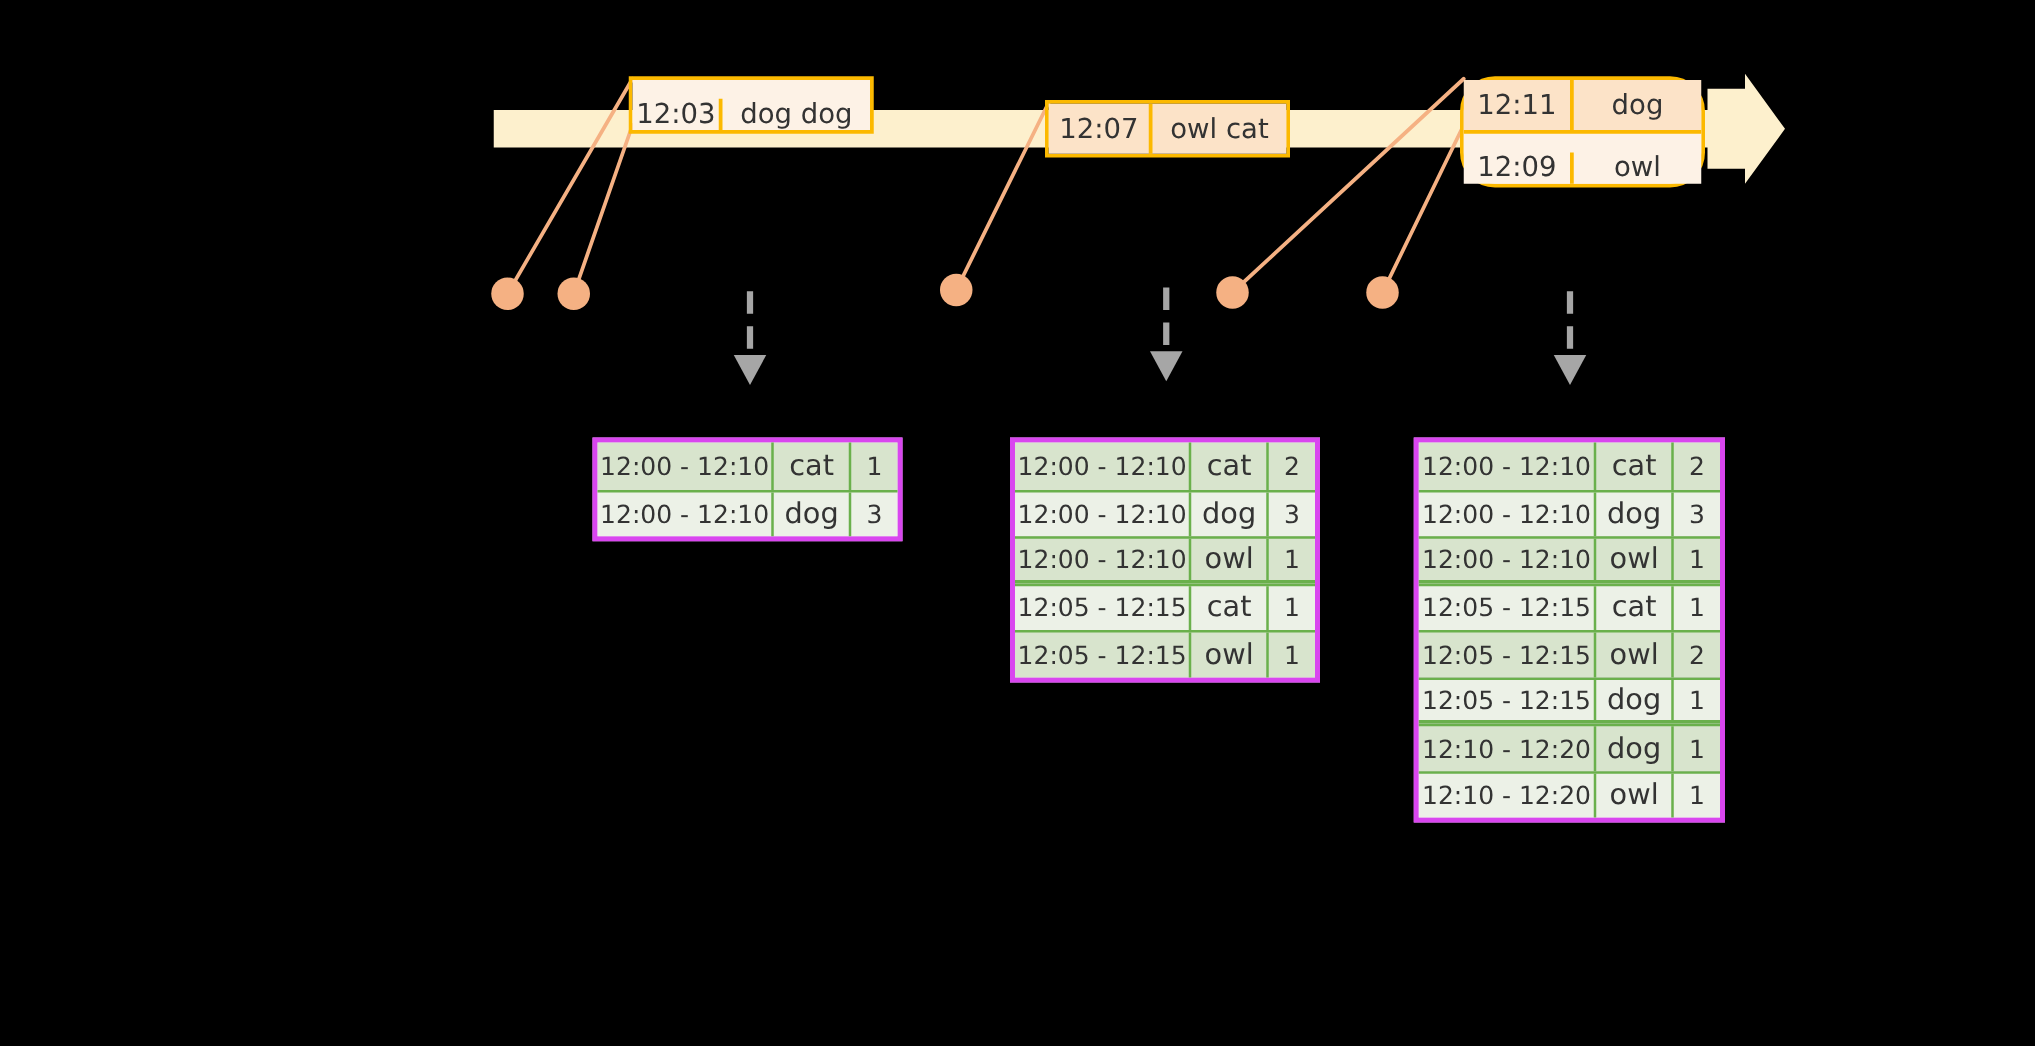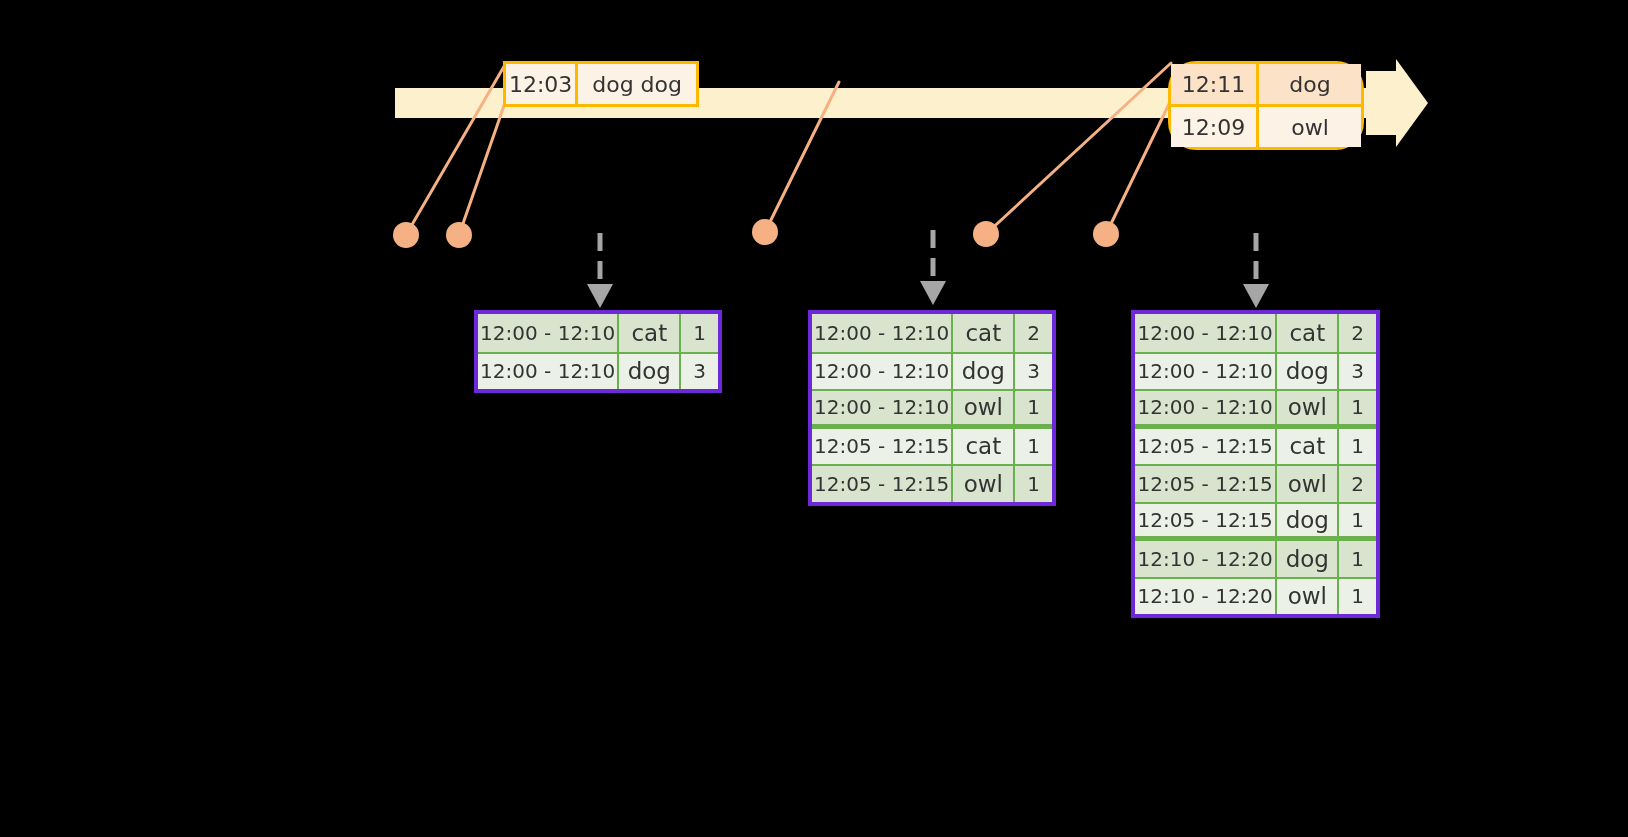--- a/index.html
+++ b/index.html
@@ -48,21 +48,21 @@
     flex-direction: column;
     background: #fdecd8;
   }
   .event-row {
     display: flex;
     flex-direction: row;
     height: 40px;
   }
   .event-row + .event-row { border-top: 3px solid #fcb900; }
   .event-row.tint-a { background: #fce3c8; }
-  .event-row.tint-b { background: #fdf2e6; }
+  .event-row.tint-b { background: #fdf2e6; align-items: flex-end; }
   .event-time {
     width: 88px;
     display: flex;
     align-items: center;
     justify-content: center;
     font-size: 22px;
     color: #333333;
     border-right: 3px solid #fcb900;
     box-sizing: border-box;
   }
@@ -78,23 +78,24 @@
     box-sizing: border-box;
   }
 
   #event-box-1 { left: 503px; top: 61px;  width: 196px; }
   #event-box-2 { left: 836px; top: 80px;  width: 196px; }
   #event-box-3 { left: 1168px; top: 61px; width: 196px; border-radius: 28px; }
 
   
   .result-table {
     position: absolute;
-    border: 4px solid #6d28d9;
+    border: 4px solid #d946ef;
     box-sizing: border-box;
     background: #f0abfc;
+    margin-top: 40px;
   }
   .res-row {
     display: flex;
     flex-direction: row;
     height: 37.5px;
     box-sizing: border-box;
   }
   .res-row.tint-a { background: #d8e4cd; }
   .res-row.tint-b { background: #ecf1e7; }
   .res-row + .res-row { border-top: 2px solid #6ab04c; }
@@ -179,20 +180,26 @@
       </g>
   </svg>
 
   <div class="event-box" id="event-box-1">
     <div class="event-row tint-b">
       <div class="event-time">12:03</div>
       <div class="event-words">dog dog</div>
     </div>
   </div>
 
+  <div class="event-box" id="event-box-2">
+    <div class="event-row tint-a">
+      <div class="event-time">12:07</div>
+      <div class="event-words">owl cat</div>
+    </div>
+  </div>
 
   <div class="event-box" id="event-box-3">
     <div class="event-row tint-a">
       <div class="event-time">12:11</div>
       <div class="event-words">dog</div>
     </div>
     <div class="event-row tint-b">
       <div class="event-time">12:09</div>
       <div class="event-words">owl</div>
     </div>

